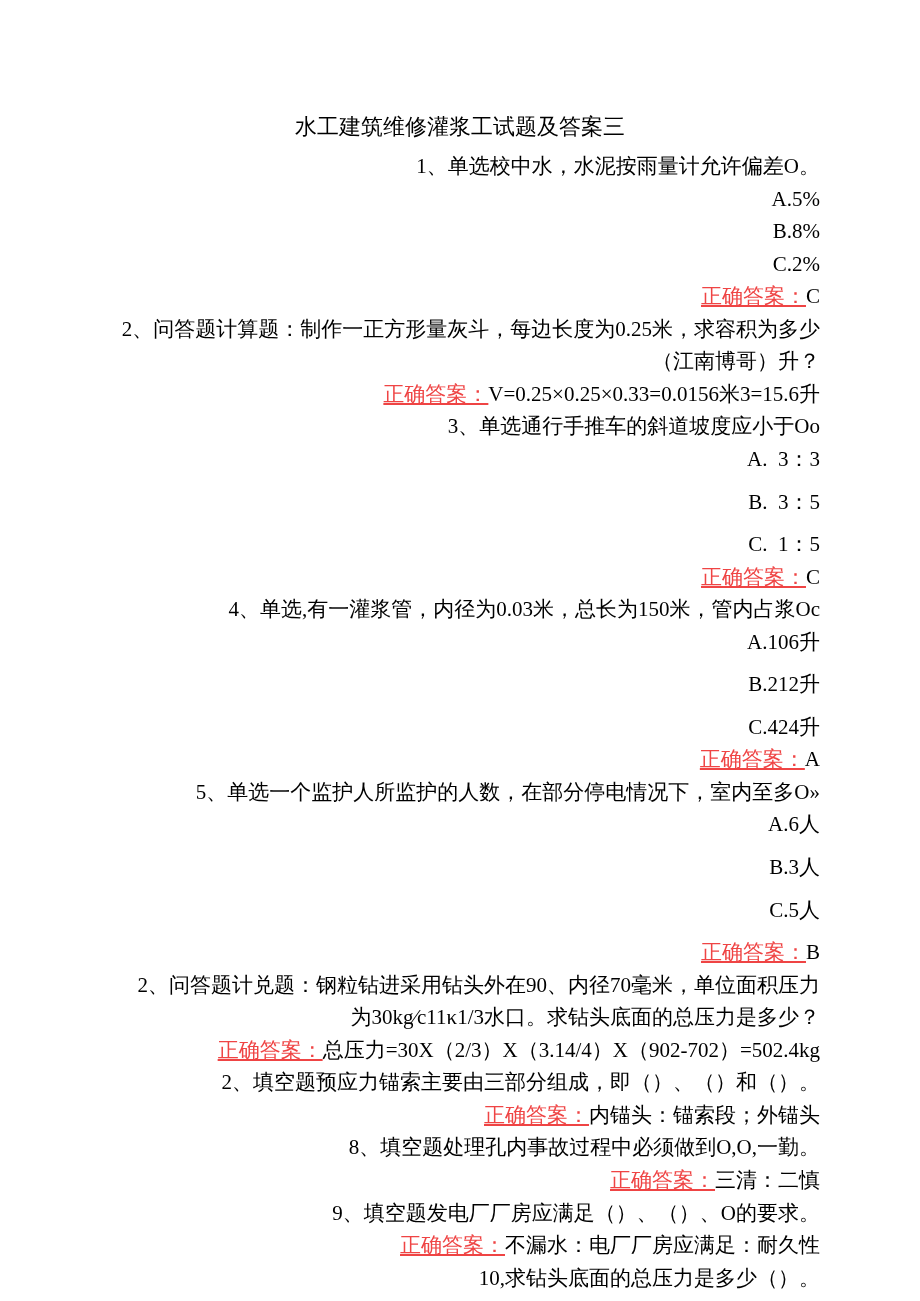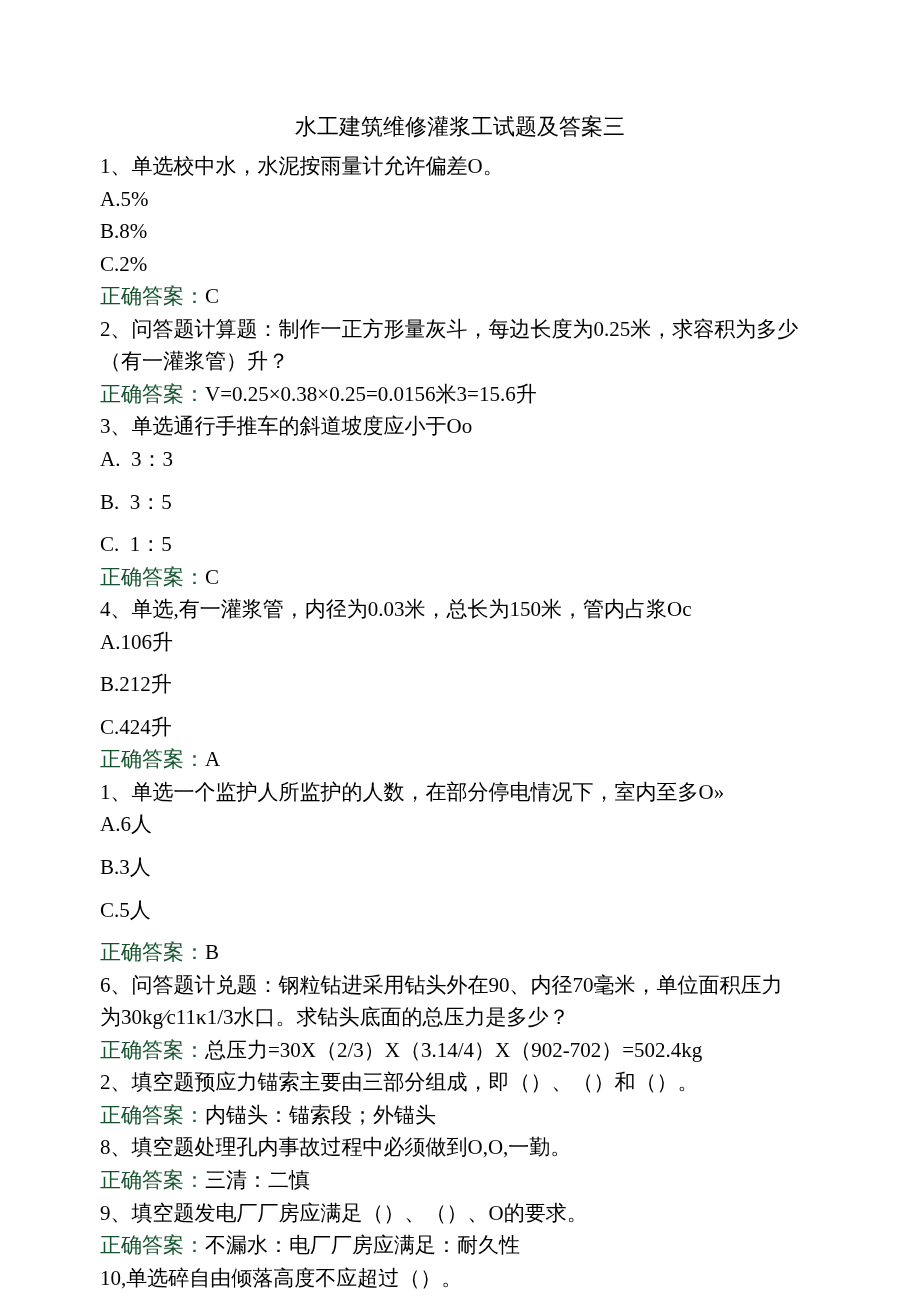--- a/index.html
+++ b/index.html
@@ -17,69 +17,71 @@
       color: #000000;
     }
     .title {
       text-align: center;
       font-size: 22px;
       margin-bottom: 6px;
       font-weight: normal;
     }
     .line {
       white-space: pre-wrap;
+      text-align: right;
     }
     .answer-label {
-      color: #14532d;
+      color: #ef4444;
+      text-decoration: underline;
     }
     .italic {
     }
     .spaced {
       margin-bottom: 10px;
     }
   </style>
 </head>
 <body>
 
 <div class="title">水工建筑维修灌浆工试题及答案三</div>
 
 <div class="line">1、单选校中水，水泥按雨量计允许偏差O。</div>
 <div class="line">A.5%</div>
 <div class="line">B.8%</div>
 <div class="line">C.2%</div>
 <div class="line"><span class="answer-label">正确答案：</span><span>C</span></div>
 
 <div class="line">2、问答题计算题：制作一正方形量灰斗，每边长度为0.25米，求容积为多少</div>
-<div class="line">（有一灌浆管）升？</div>
-<div class="line"><span class="answer-label">正确答案：</span><span>V=0.25×0.38×0.25=0.0156米3=15.6升</span></div>
+<div class="line">（江南博哥）升？</div>
+<div class="line"><span class="answer-label">正确答案：</span><span>V=0.25×0.25×0.33=0.0156米3=15.6升</span></div>
 
 <div class="line">3、单选通行手推车的斜道坡度应小于Oo</div>
 <div class="line spaced">A.  3：3</div>
 <div class="line spaced">B.  3：5</div>
 <div class="line">C.  1：5</div>
 <div class="line"><span class="answer-label">正确答案：</span><span>C</span></div>
 
 <div class="line">4、单选,有一灌浆管，内径为0.03米，总长为150米，管内占浆Oc</div>
 <div class="line spaced">A.106升</div>
 <div class="line spaced">B.212升</div>
 <div class="line">C.424升</div>
 <div class="line"><span class="answer-label">正确答案：</span><span>A</span></div>
 
-<div class="line">1、单选一个监护人所监护的人数，在部分停电情况下，室内至多O»</div>
+<div class="line">5、单选一个监护人所监护的人数，在部分停电情况下，室内至多O»</div>
 <div class="line spaced">A.6人</div>
 <div class="line spaced">B.3人</div>
 <div class="line spaced">C.5人</div>
 <div class="line"><span class="answer-label">正确答案：</span><span>B</span></div>
 
-<div class="line">6、问答题计兑题：钢粒钻进采用钻头外在90、内径70毫米，单位面积压力</div>
+<div class="line">2、问答题计兑题：钢粒钻进采用钻头外在90、内径70毫米，单位面积压力</div>
 <div class="line">为30kg⁄c11κ1/3水口。求钻头底面的总压力是多少？</div>
 <div class="line"><span class="answer-label">正确答案：</span><span>总压力=30X（2/3）X（3.14/4）X（902-702）=502.4kg</span></div>
 
 <div class="line">2、填空题预应力锚索主要由三部分组成，即（）、（）和（）。</div>
 <div class="line"><span class="answer-label">正确答案：</span><span>内锚头：锚索段；外锚头</span></div>
 
 <div class="line">8、填空题处理孔内事故过程中必须做到O,O,一勤。</div>
 <div class="line"><span class="answer-label">正确答案：</span><span>三清：二慎</span></div>
 
 <div class="line"><span>9、</span><span class="italic">填空题发</span><span>电厂厂房应满足（）、（）、O的要求。</span></div>
 <div class="line"><span class="answer-label">正确答案：</span><span>不漏水：电厂厂房应满足：耐久性</span></div>
 
-<div class="line">10,单选碎自由倾落高度不应超过（）。</div>
+<div class="line">10,求钻头底面的总压力是多少（）。</div>
 
 </body></html>

